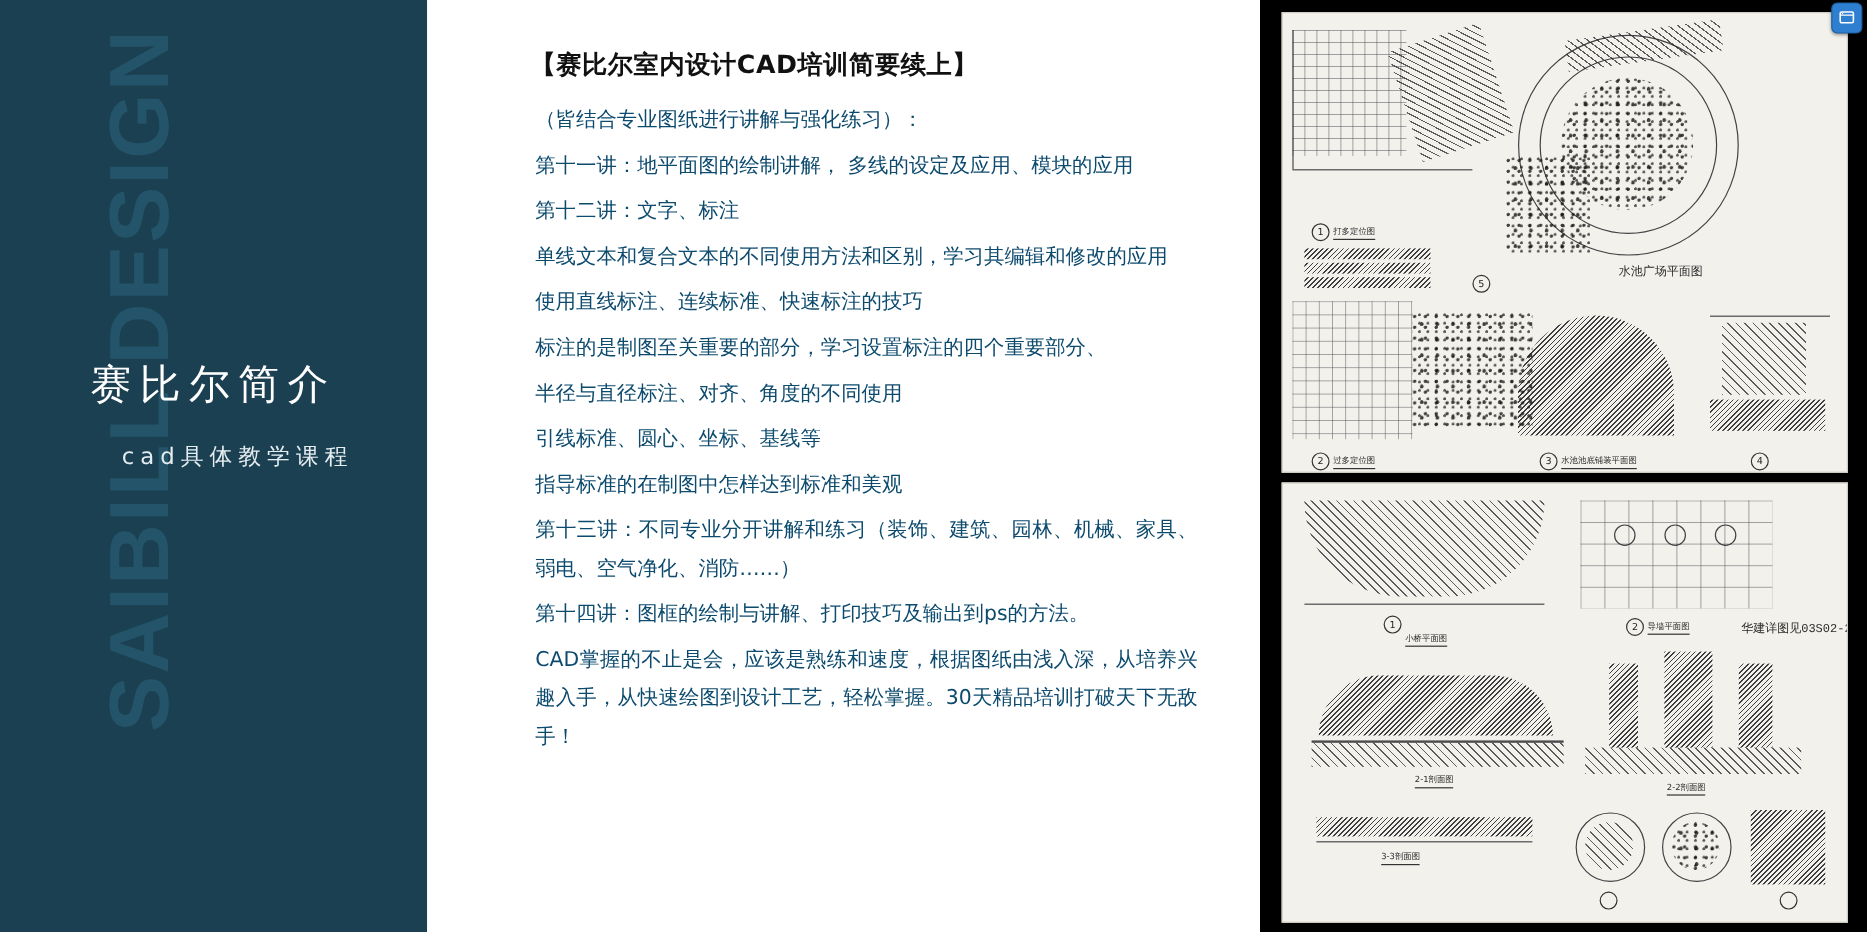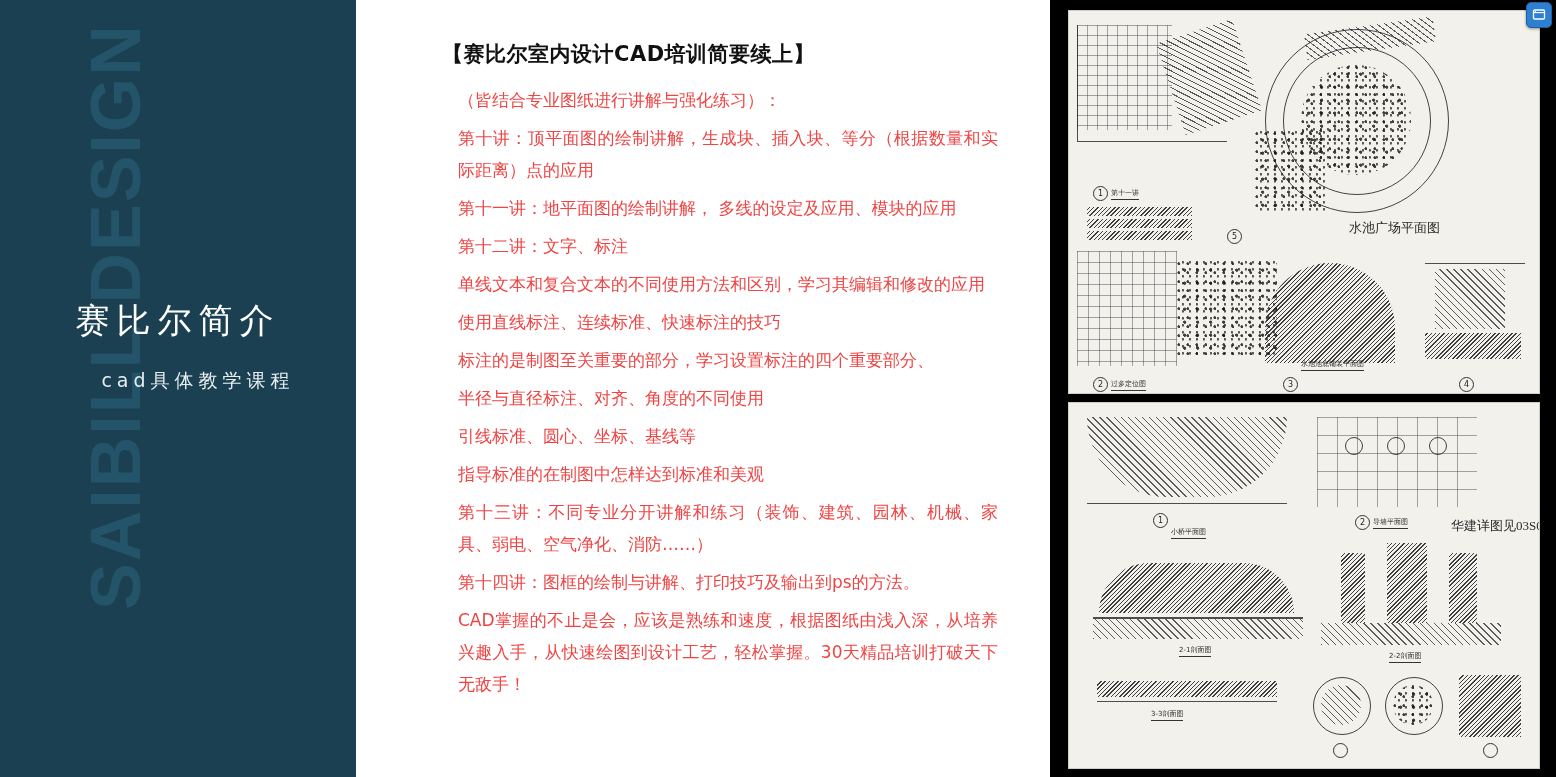--- a/index.html
+++ b/index.html
@@ -82,25 +82,25 @@
   }
   .doc-title {
     font-family: "DejaVu Sans", sans-serif;
     font-size: 21px;
     font-weight: bold;
     color: #111111;
     margin: 10px 0 16px 0;
     letter-spacing: 0.5px;
   }
   .doc-body p {
-    margin: 0 0 6px 16px;
+    margin: 0 0 6px 4px;
     font-family: "DejaVu Sans", sans-serif;
     font-size: 17px;
     line-height: 32px;
-    color: #ef4444;
+    color: #0c4a6e;
     text-align: justify;
   }
 
   
   .right-panel {
     position: absolute;
     left: 1050px;
     top: 0;
     width: 506px;
     height: 777px;
@@ -164,23 +164,23 @@
     border-radius: 50%;
     font-size: 8px;
     line-height: 13px;
     text-align: center;
     color: #222;
     background: #f2f1ec;
     font-family: "DejaVu Sans", sans-serif;
   }
   .cap {
     position: absolute;
-    font-size: 13px;
+    font-size: 10px;
     color: #2a2a2a;
-    font-family: Liberation Serif, serif;
+    font-family: Liberation Mono, monospace;
     white-space: nowrap;
   }
   .cap-u {
     position: absolute;
     font-size: 7px;
     color: #2a2a2a;
     font-family: "DejaVu Sans", sans-serif;
     white-space: nowrap;
     border-bottom: 1px solid #333;
     padding-bottom: 1px;
@@ -212,21 +212,20 @@
   <div class="left-panel">
     <div class="vertical-brand">SAIBILL DESIGN</div>
     <div class="left-title">赛比尔简介</div>
     <div class="left-subtitle">cad具体教学课程</div>
   </div>
 
   <div class="content">
     <div class="doc-title">【赛比尔室内设计CAD培训简要续上】</div>
     <div class="doc-body">
       <p>（皆结合专业图纸进行讲解与强化练习）：</p>
-      <p>第十讲：顶平面图的绘制讲解，生成块、插入块、等分（根据数量和实际距离）点的应用</p>
       <p>第十一讲：地平面图的绘制讲解， 多线的设定及应用、模块的应用</p>
       <p>第十二讲：文字、标注</p>
       <p>单线文本和复合文本的不同使用方法和区别，学习其编辑和修改的应用</p>
       <p>使用直线标注、连续标准、快速标注的技巧</p>
       <p>标注的是制图至关重要的部分，学习设置标注的四个重要部分、</p>
       <p>半径与直径标注、对齐、角度的不同使用</p>
       <p>引线标准、圆心、坐标、基线等</p>
       <p>指导标准的在制图中怎样达到标准和美观</p>
       <p>第十三讲：不同专业分开讲解和练习（装饰、建筑、园林、机械、家具、弱电、空气净化、消防……）</p>
       <p>第十四讲：图框的绘制与讲解、打印技巧及输出到ps的方法。</p>
@@ -236,42 +235,42 @@
 
   <div class="right-panel">
 
     <div class="plate plate-top">
 
       <div class="grid-block" style="left:8px; top:14px; width:95px; height:105px; background-size:10px 10px;"></div>
       <div class="hatch" style="left:100px; top:18px; width:80px; height:96px; transform:rotate(-18deg);"></div>
       <div class="line" style="left:8px; top:130px; width:150px; height:1px;"></div>
       <div class="line" style="left:8px; top:14px; width:1px; height:116px;"></div>
       <div class="tag" style="left:24px; top:175px;">1</div>
-      <div class="cap-u" style="left:42px; top:177px;">第十一讲</div>
+      <div class="cap-u" style="left:42px; top:177px;">打多定位图</div>
 
       <div class="hatch-dense" style="left:18px; top:196px; width:105px; height:9px;"></div>
       <div class="hatch-dense" style="left:18px; top:208px; width:105px; height:9px;"></div>
       <div class="hatch-dense" style="left:18px; top:220px; width:105px; height:9px;"></div>
       <div class="tag" style="left:158px; top:218px;">5</div>
 
       <div class="grid-block" style="left:8px; top:240px; width:100px; height:115px; background-size:11px 11px;"></div>
       <div class="stone" style="left:108px; top:250px; width:100px; height:95px;"></div>
       <div class="tag" style="left:24px; top:366px;">2</div>
       <div class="cap-u" style="left:42px; top:368px;">过多定位图</div>
 
       <div class="circle-o" style="left:196px; top:18px; width:182px; height:182px;"></div>
       <div class="circle-o" style="left:214px; top:36px; width:146px; height:146px;"></div>
       <div class="stone" style="left:232px; top:54px; width:110px; height:110px; border-radius:50%;"></div>
       <div class="hatch" style="left:236px; top:14px; width:130px; height:26px; transform:rotate(-8deg);"></div>
       <div class="stone" style="left:186px; top:120px; width:70px; height:80px;"></div>
       <div class="cap" style="left:280px; top:208px;">水池广场平面图</div>
 
       <div class="hatch-dense" style="left:196px; top:252px; width:130px; height:100px; border-radius:130px 130px 0 0;"></div>
       <div class="tag" style="left:214px; top:366px;">3</div>
-      <div class="cap-u" style="left:232px; top:348px;">水池池底铺装平面图</div>
+      <div class="cap-u" style="left:232px; top:368px;">水池池底铺装平面图</div>
 
       <div class="line" style="left:356px; top:252px; width:100px; height:1px;"></div>
       <div class="hatch" style="left:366px; top:258px; width:70px; height:60px;"></div>
       <div class="hatch-dense" style="left:356px; top:322px; width:96px; height:26px;"></div>
       <div class="tag" style="left:390px; top:366px;">4</div>
     </div>
 
     <div class="plate plate-bottom">
 
       <div class="hatch" style="left:18px; top:14px; width:200px; height:80px; border-radius:0 0 200px 200px;"></div>

